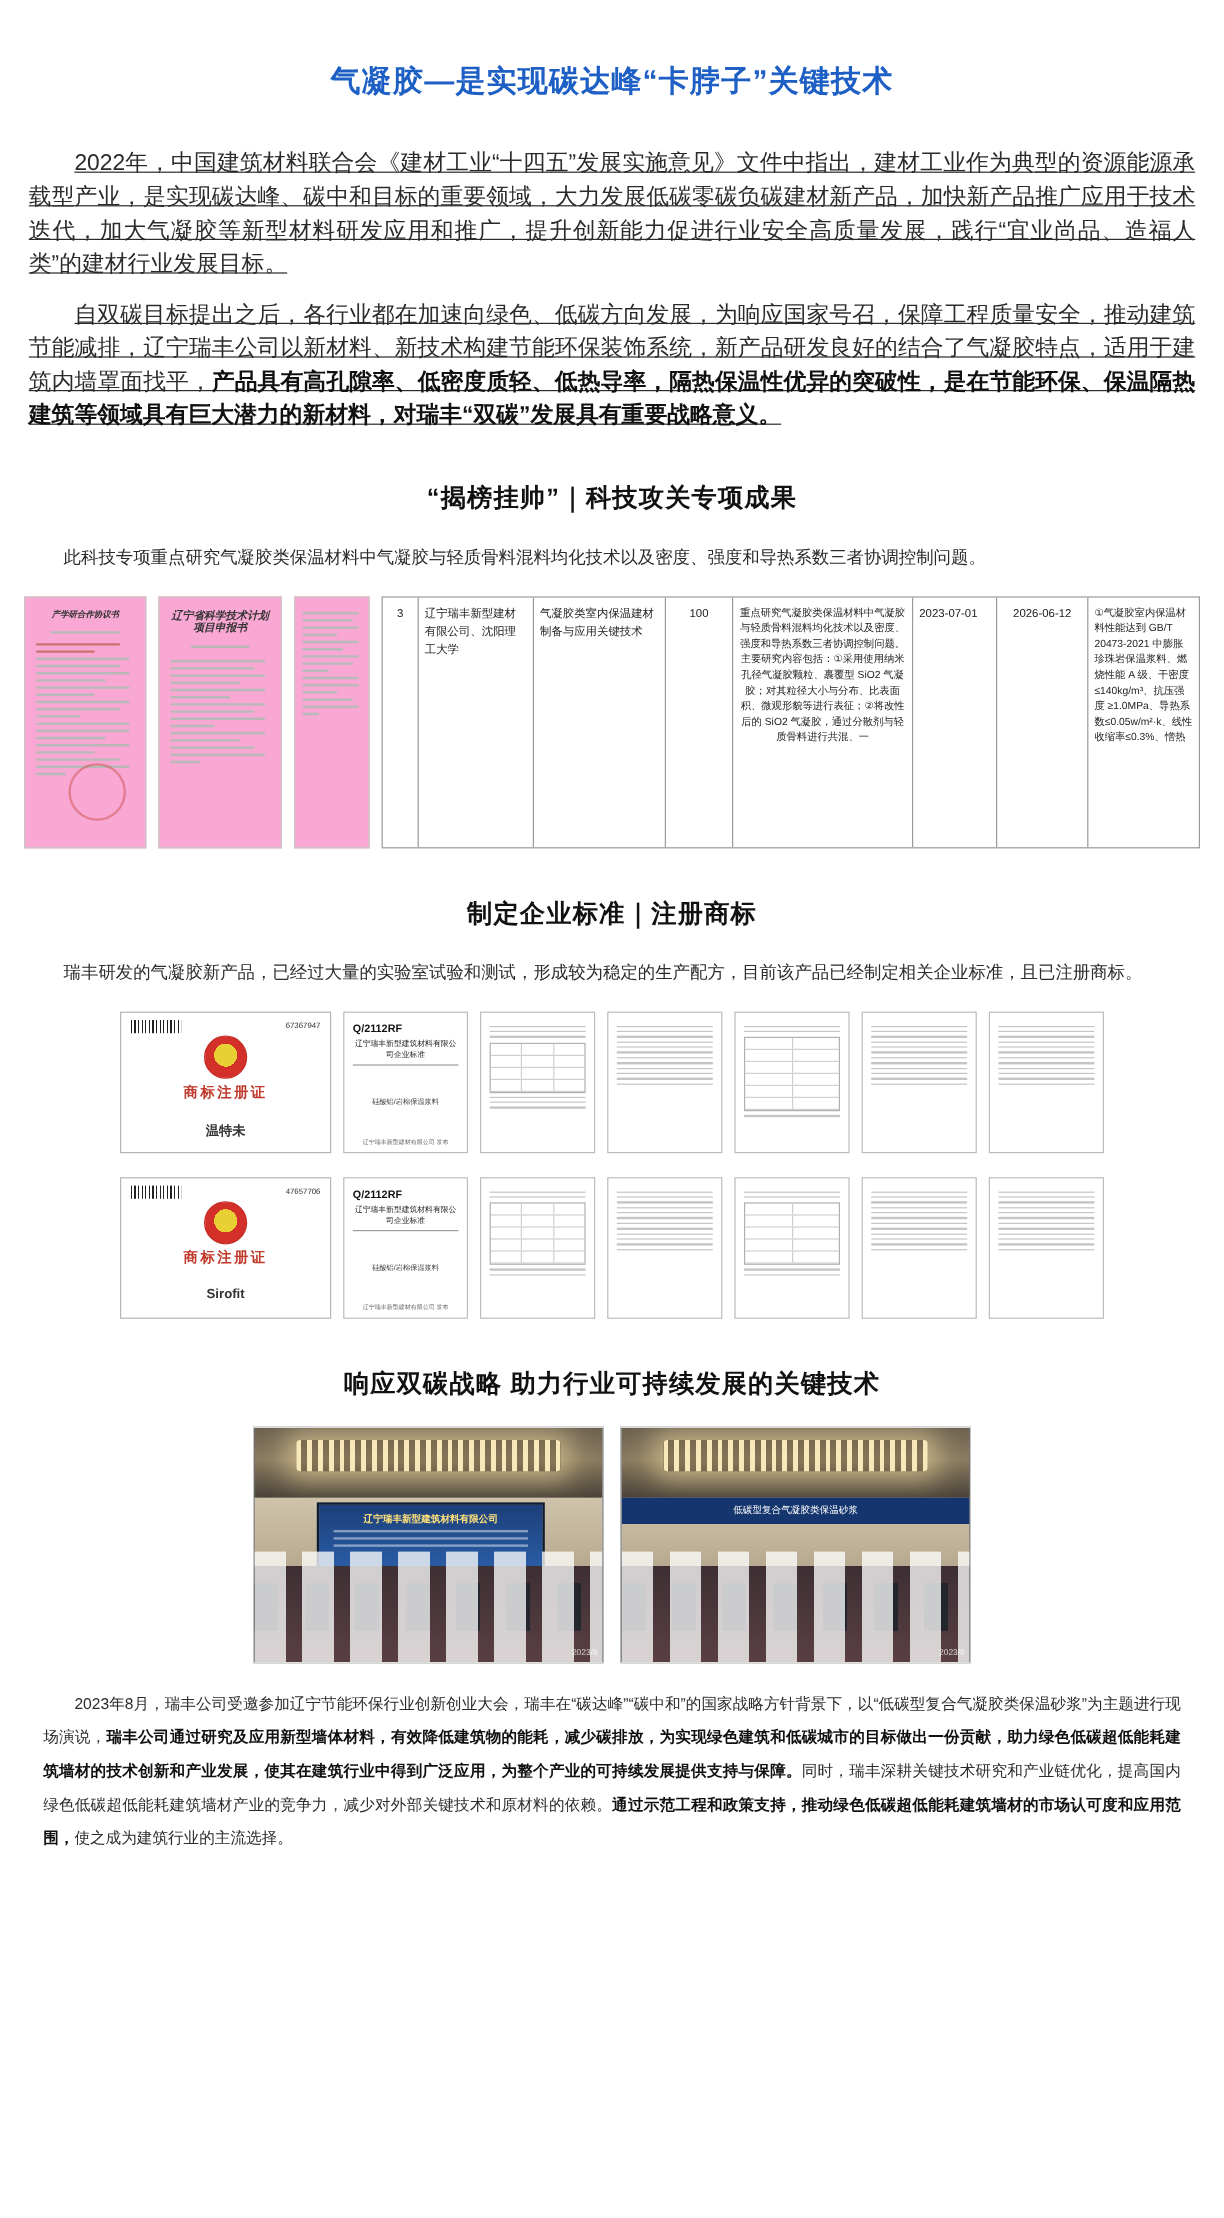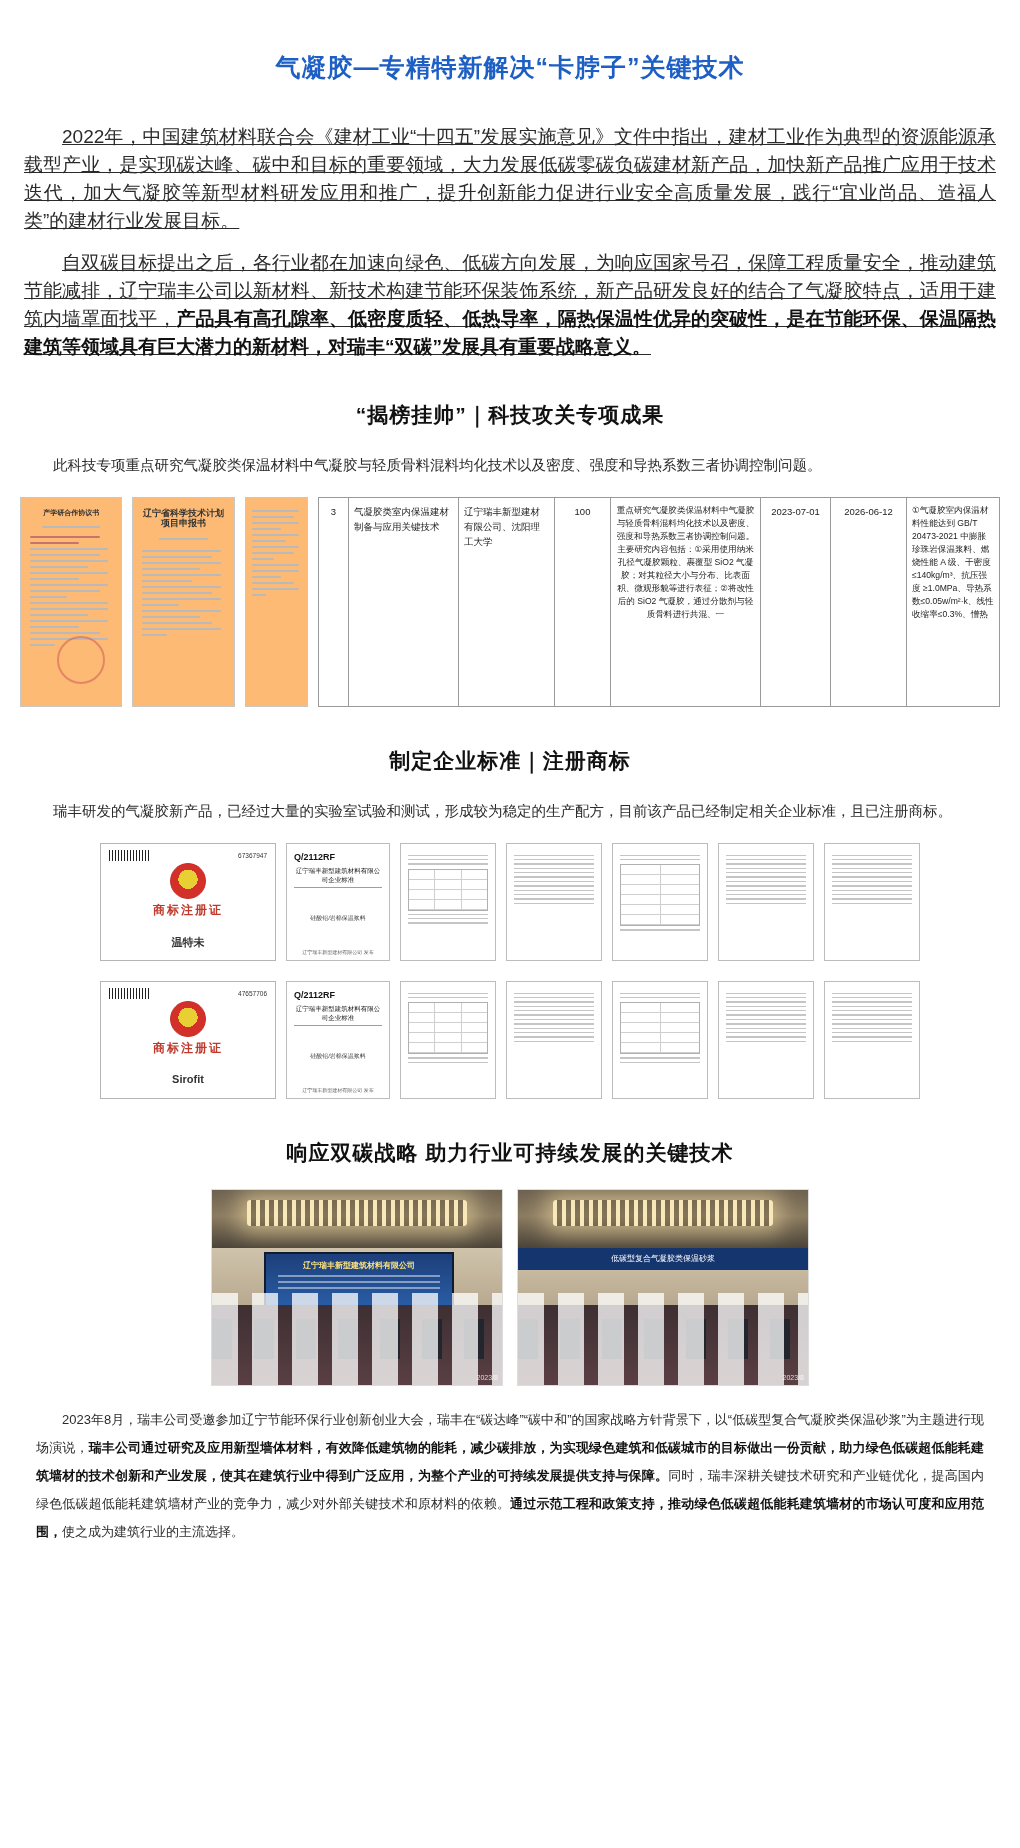--- a/index.html
+++ b/index.html
@@ -47,26 +47,27 @@
   }
   
   .docs-row{
     display:flex;
     gap:10px;
     justify-content:center;
     align-items:stretch;
     margin:0 20px 10px 20px;
   }
   .doc{
-    background:#fdba74;
+    background:#f9a8d4;
     border:1px solid #c8c8c8;
     box-sizing:border-box;
     overflow:hidden;
     position:relative;
     padding:10px 9px;
+    font-style:italic;
   }
   .doc .dt{
     text-align:center;
     font-size:7px;
     color:#333;
     font-weight:bold;
     margin-bottom:6px;
     line-height:10px;
   }
   .doc .dt.big{font-size:9px;}
@@ -106,21 +107,21 @@
     border-right:1px solid #9a9a9a;
     padding:6px 5px;
     box-sizing:border-box;
     overflow:hidden;
   }
   .tbl .cell:last-child{border-right:none;}
   .c-no{width:30px;text-align:center;}
   .c-name{width:110px;}
   .c-org{width:96px;}
   .c-money{width:56px;text-align:center;}
-  .c-date{width:70px;text-align:center;}
+  .c-date{width:70px;}
   .c-date2{width:76px;text-align:center;}
   .c-desc{width:150px;font-size:8.6px;line-height:13px;text-align:center;}
   .c-desc2{width:92px;font-size:8.6px;line-height:13px;}
   
   .cert-block{display:flex;gap:10px;margin:0 20px;justify-content:center;}
   .cert-col{display:flex;flex-direction:column;gap:20px;}
   .cert{
     width:176px;height:118px;
     border:1px solid #b5b5b5;
     background:#fff;
@@ -226,21 +227,21 @@
   .final-text{
     font-size:13px;line-height:28px;color:#2b2b2b;margin:0 36px;text-align:justify;text-indent:2em;
   }
   .final-text b{font-weight:bold;color:#111;}
 </style>
 </head>
 <body>
 
 <div class="page">
 
-  <h1 class="title-main">气凝胶—专精特新解决“卡脖子”关键技术</h1>
+  <h1 class="title-main">气凝胶—是实现碳达峰“卡脖子”关键技术</h1>
 
   <p class="body-text">2022年，中国建筑材料联合会《建材工业“十四五”发展实施意见》文件中指出，建材工业作为典型的资源能源承载型产业，是实现碳达峰、碳中和目标的重要领域，大力发展低碳零碳负碳建材新产品，加快新产品推广应用于技术迭代，加大气凝胶等新型材料研发应用和推广，提升创新能力促进行业安全高质量发展，践行“宜业尚品、造福人类”的建材行业发展目标。</p>
   <p class="body-text"><span>自双碳目标提出之后，各行业都在加速向绿色、低碳方向发展，为响应国家号召，保障工程质量安全，推动建筑节能减排，辽宁瑞丰公司以新材料、新技术构建节能环保装饰系统，新产品研发良好的结合了气凝胶特点，适用于建筑内墙罩面找平，</span><b>产品具有高孔隙率、低密度质轻、低热导率，隔热保温性优异的突破性，是在节能环保、保温隔热建筑等领域具有巨大潜力的新材料，对瑞丰“双碳”发展具有重要战略意义。</b></p>
 
   <h2 class="section-title">“揭榜挂帅”｜科技攻关专项成果</h2>
   <p class="lead">此科技专项重点研究气凝胶类保温材料中气凝胶与轻质骨料混料均化技术以及密度、强度和导热系数三者协调控制问题。</p>
 
   <div class="docs-row">
 
     <div class="doc" style="width:150px;height:210px;">
@@ -307,22 +308,22 @@
           <div class="ln s95"></div>
           <div class="ln s60"></div>
         <div class="ln s85"></div>
           <div class="ln s95"></div>
           <div class="ln s30"></div>
       </div>
     </div>
 
     <div class="tbl" style="height:210px;">
       <div class="cell c-no">3</div>
+      <div class="cell c-org">辽宁瑞丰新型建材有限公司、沈阳理工大学</div>
       <div class="cell c-name">气凝胶类室内保温建材制备与应用关键技术</div>
-      <div class="cell c-org">辽宁瑞丰新型建材有限公司、沈阳理工大学</div>
       <div class="cell c-money">100</div>
       <div class="cell c-desc">重点研究气凝胶类保温材料中气凝胶与轻质骨料混料均化技术以及密度、强度和导热系数三者协调控制问题。主要研究内容包括：①采用使用纳米孔径气凝胶颗粒、裹覆型 SiO2 气凝胶；对其粒径大小与分布、比表面积、微观形貌等进行表征；②将改性后的 SiO2 气凝胶，通过分散剂与轻质骨料进行共混、一</div>
       <div class="cell c-date">2023-07-01</div>
       <div class="cell c-date2">2026-06-12</div>
       <div class="cell c-desc2">①气凝胶室内保温材料性能达到 GB/T 20473-2021 中膨胀珍珠岩保温浆料、燃烧性能 A 级、干密度 ≤140kg/m³、抗压强度 ≥1.0MPa、导热系数≤0.05w/m²·k、线性收缩率≤0.3%、憎热</div>
     </div>
 
   </div>
 
   <h2 class="section-title">制定企业标准｜注册商标</h2>

